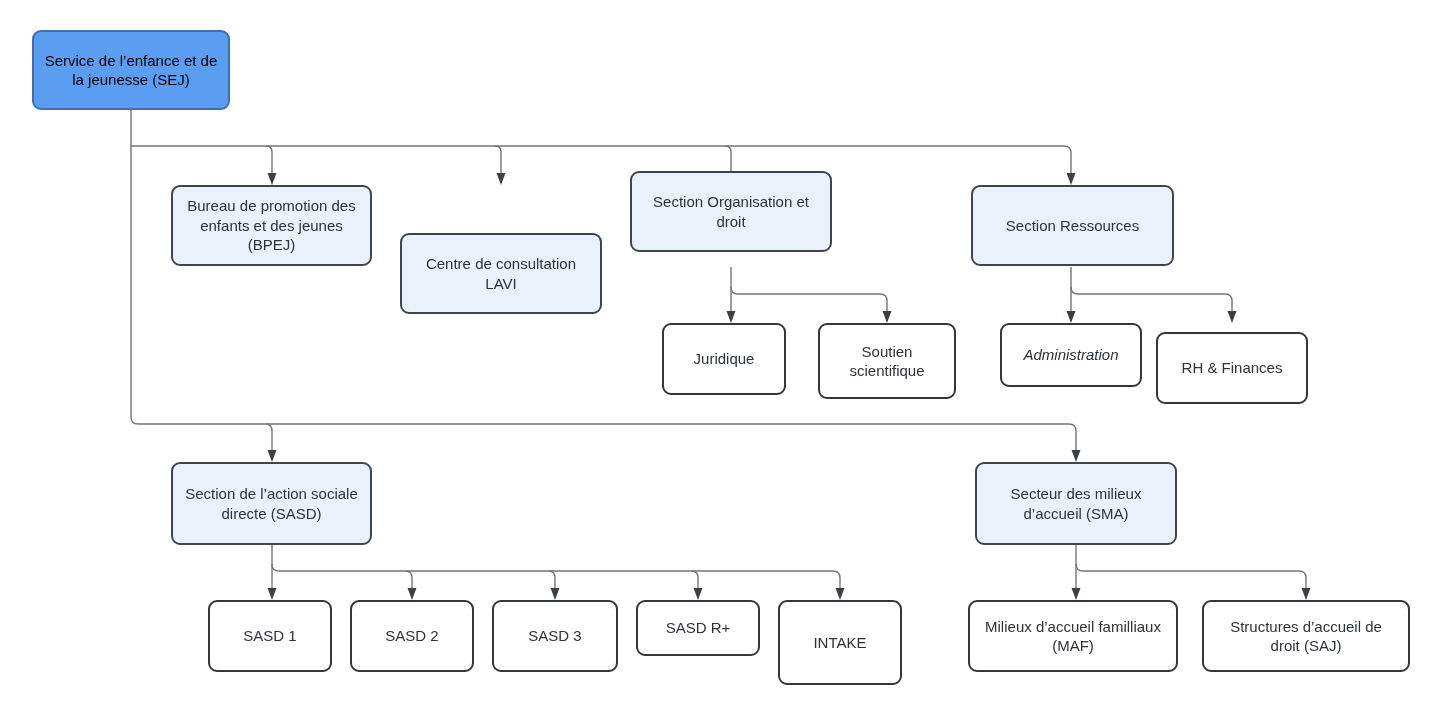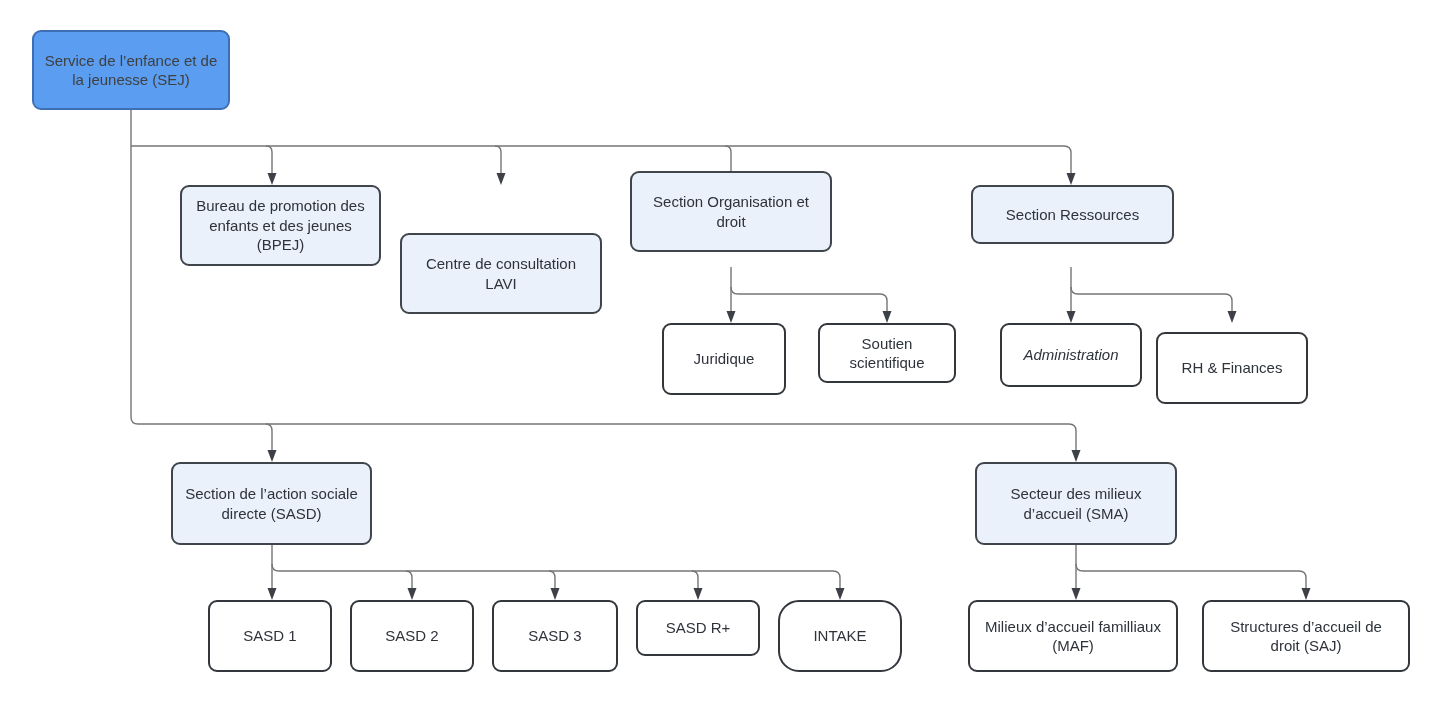--- a/index.html
+++ b/index.html
@@ -6,40 +6,40 @@
   body{width:1440px;height:705px;font-family:"Liberation Sans",sans-serif;}
   .canvas{position:relative;width:1440px;height:705px;overflow:hidden;background:#ffffff;}
   svg.connectors{position:absolute;left:0;top:0;width:1440px;height:705px;}
   .edge{fill:none;stroke:#757575;stroke-width:1.4;}
   .arrow{fill:#3d4147;stroke:none;}
   .node{
     position:absolute;display:flex;align-items:center;justify-content:center;
     text-align:center;border-radius:9px;box-sizing:border-box;
     font-size:15px;line-height:1.3;color:#2e333a;padding:4px 10px;
   }
-  .node.primary{background:#5b9df0;border:2px solid #3e6fb4;color:#404040;}
+  .node.primary{background:#5b9df0;border:2px solid #3e6fb4;color:#000000;}
   .node.secondary{background:#eaf1fb;border:2px solid #40454b;}
   .node.leaf{background:#ffffff;border:2px solid #33373c;}
 
   #n-sej{left:32px;top:30px;width:198px;height:80px;}
-  #n-bpej{left:180px;top:185px;width:201px;height:81px;}
+  #n-bpej{left:171px;top:185px;width:201px;height:81px;}
   #n-lavi{left:400px;top:185px;width:202px;height:81px;margin-top:48px;}
   #n-orgdroit{left:630px;top:171px;width:202px;height:81px;}
-  #n-ressources{left:971px;top:185px;width:203px;height:59px;}
+  #n-ressources{left:971px;top:185px;width:203px;height:81px;}
   #n-juridique{left:662px;top:323px;width:124px;height:72px;}
-  #n-soutien{left:818px;top:323px;width:138px;height:60px;}
+  #n-soutien{left:818px;top:323px;width:138px;height:76px;}
   #n-administration{left:1000px;top:323px;width:142px;height:64px;font-style:italic;}
   #n-rhfinances{left:1156px;top:323px;width:152px;height:72px;margin-top:9px;}
   #n-sasd{left:171px;top:462px;width:201px;height:83px;}
   #n-sma{left:975px;top:462px;width:202px;height:83px;}
   #n-sasd1{left:208px;top:600px;width:124px;height:72px;}
   #n-sasd2{left:350px;top:600px;width:124px;height:72px;}
   #n-sasd3{left:492px;top:600px;width:126px;height:72px;}
   #n-sasdrplus{left:636px;top:600px;width:124px;height:56px;}
-  #n-intake{left:778px;top:600px;width:124px;height:72px;border-radius:21px;}
+  #n-intake{left:778px;top:600px;width:124px;height:85px;}
   #n-maf{left:968px;top:600px;width:210px;height:72px;}
   #n-saj{left:1202px;top:600px;width:208px;height:72px;}
 </style>
 </head>
 <body>
 
 <div class="canvas">
 
   <svg class="connectors" viewBox="0 0 1440 705" xmlns="http://www.w3.org/2000/svg">
 

